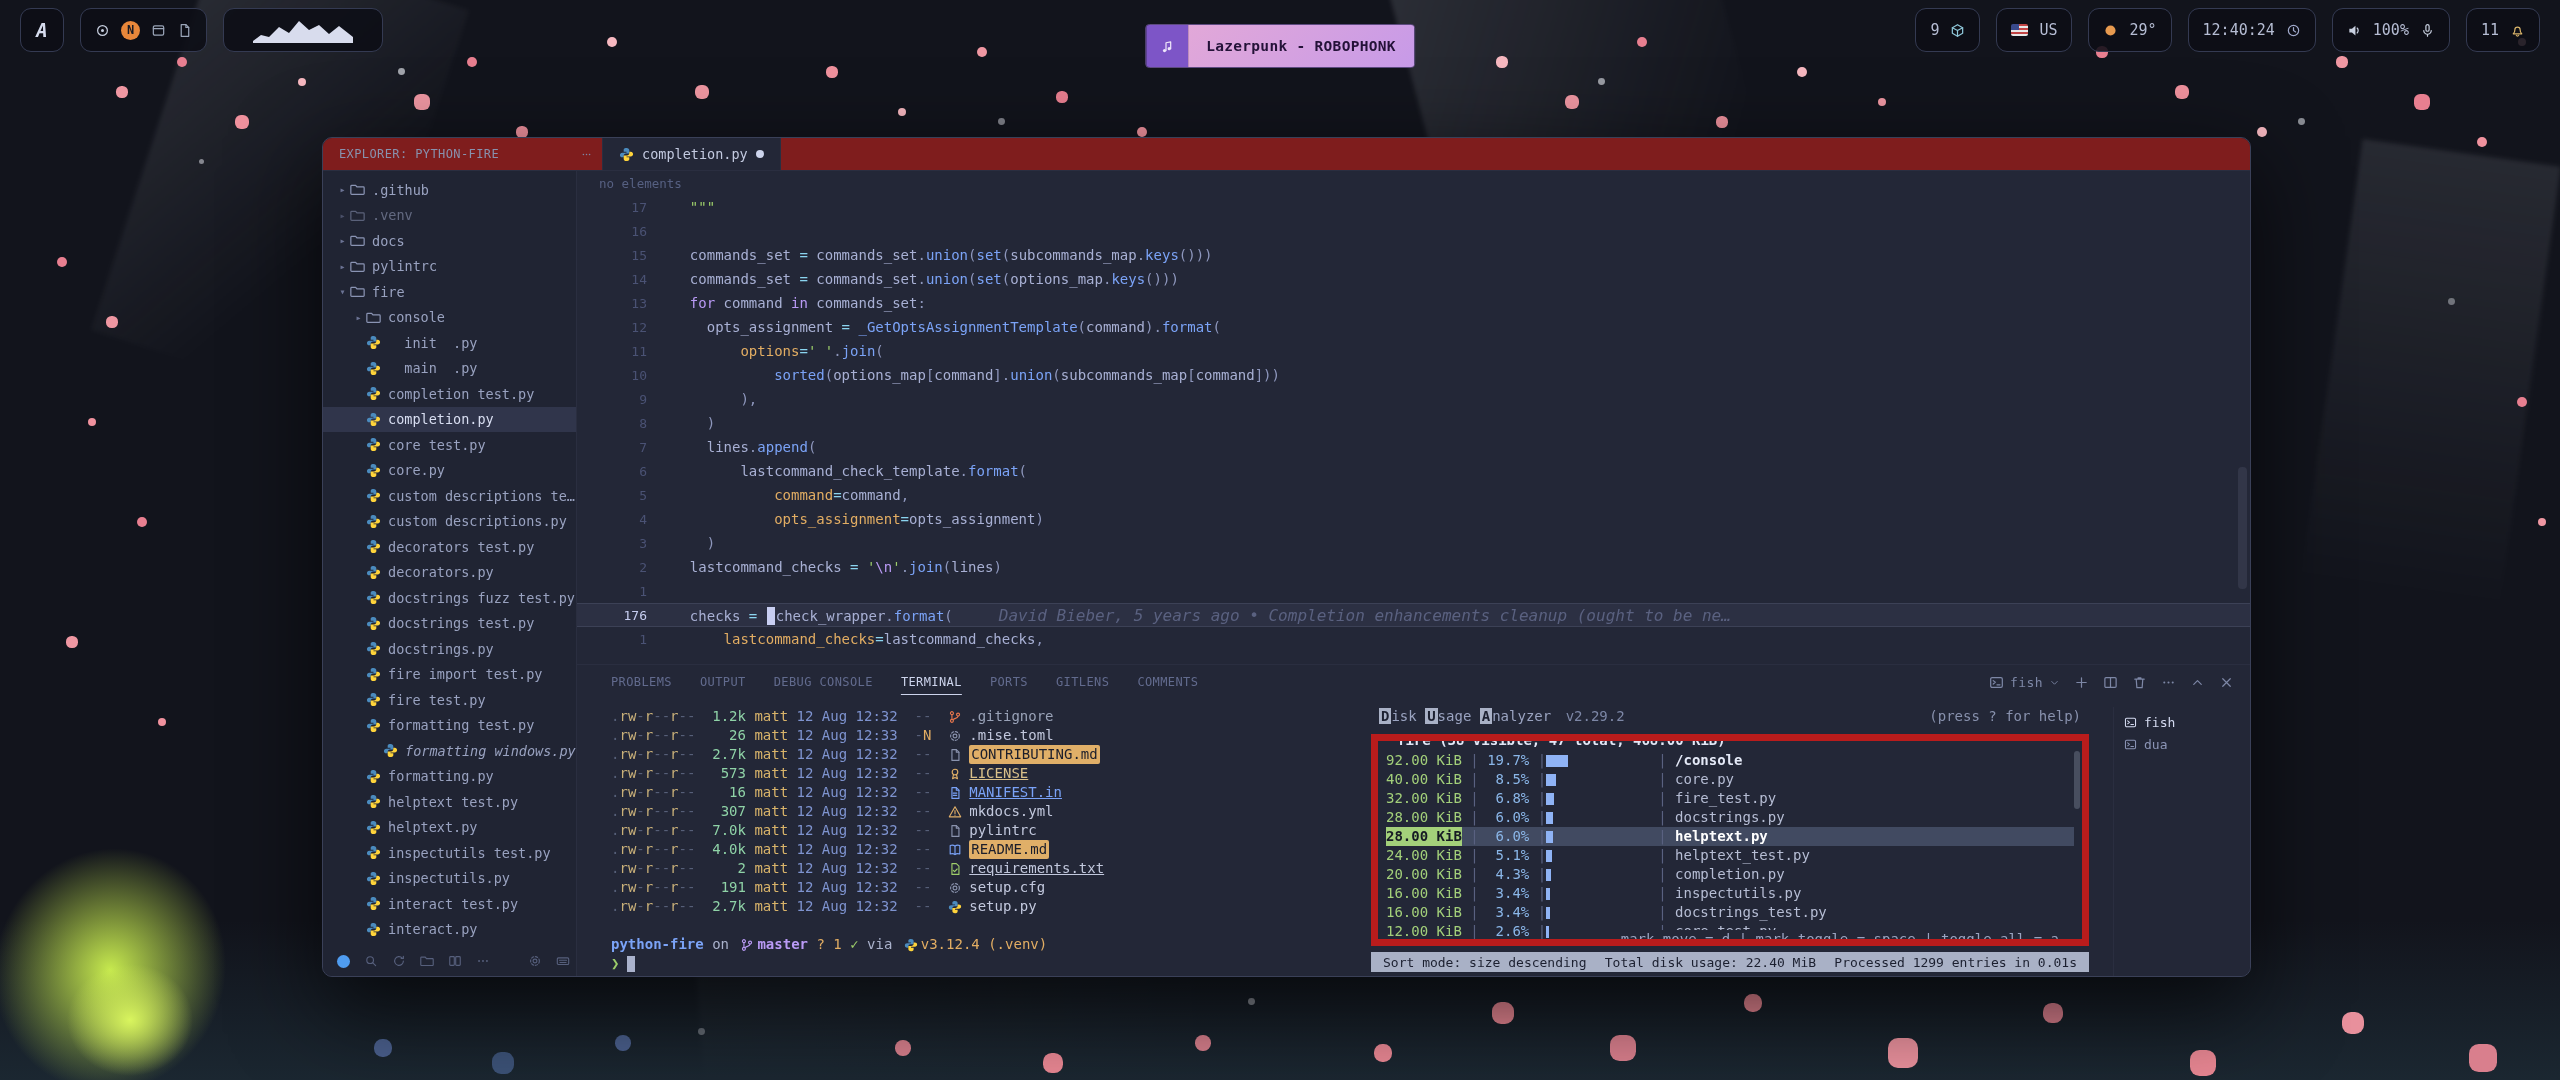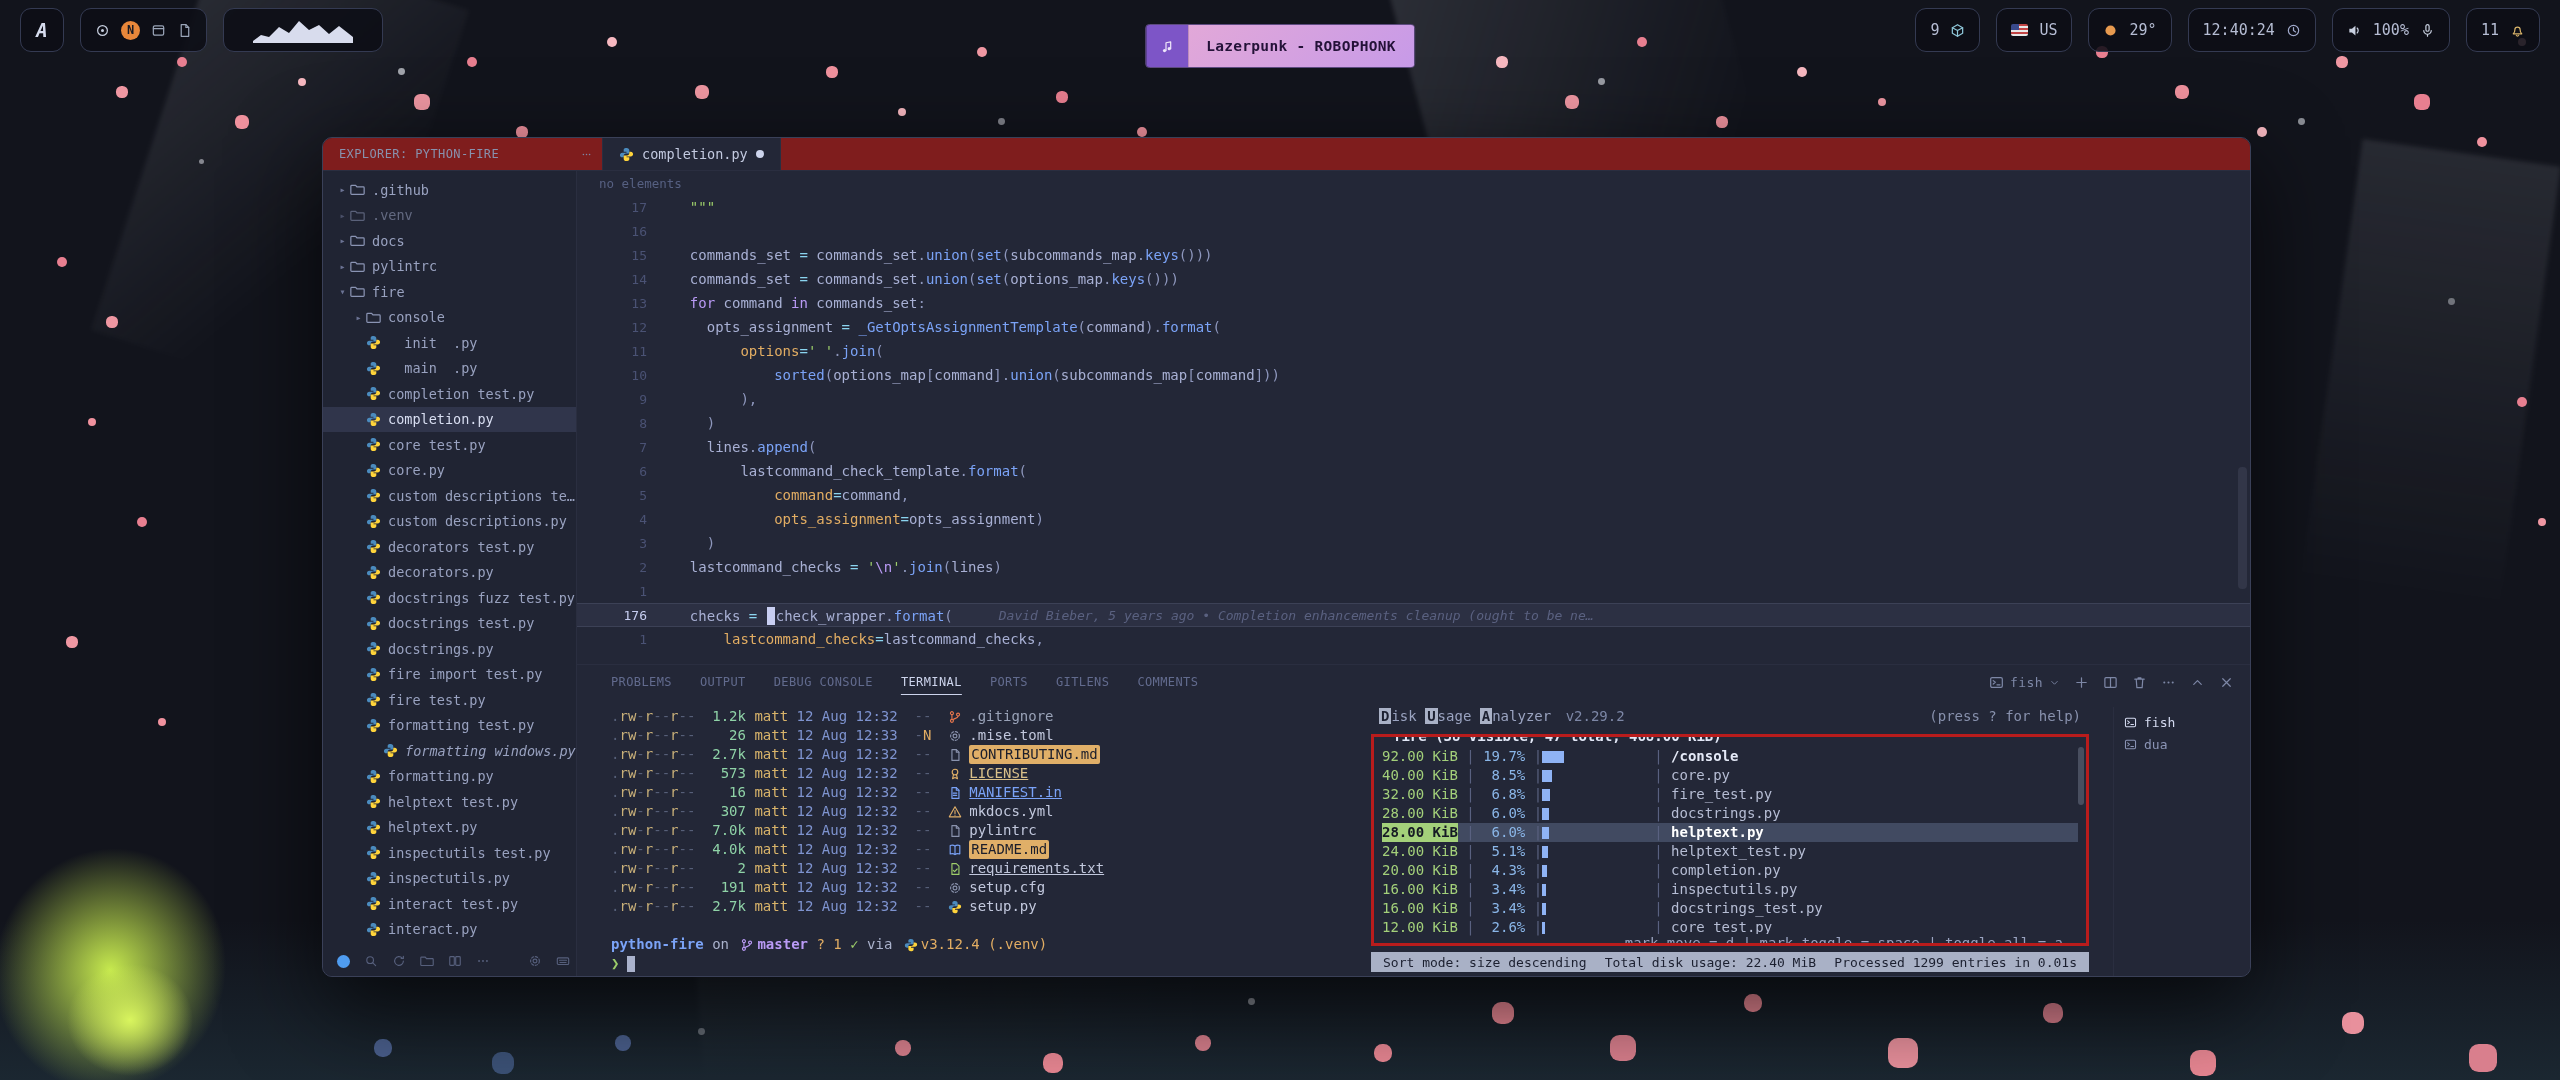--- a/index.html
+++ b/index.html
@@ -77,21 +77,21 @@
   .breadcrumb{height:24px;flex:none;display:flex;align-items:center;padding-left:22px;font-size:12.5px;color:#566082;}
   .editor{flex:1;position:relative;overflow:hidden;background:#232737;}
   .line{display:flex;align-items:center;height:24px;white-space:pre;font-size:14px;}
   .line.clip{margin-top:-12px;}
   .ln{width:70px;flex:none;text-align:right;padding-right:26px;color:#4a5274;font-size:13px;}
   .line.cur{background:rgba(150,162,214,.08);box-shadow:inset 0 1px 0 rgba(180,190,230,.12),inset 0 -1px 0 rgba(180,190,230,.12);}
   .line.cur .ln{color:#c6cdf0;}
   .c-pl{color:#a8b0d4}.c-kw{color:#b99af5}.c-fn{color:#7ba3f7}.c-str{color:#9ccd6a}
   .c-par{color:#e2ad63}.c-op{color:#8bd5f0}.c-pu{color:#8e97bd}.c-esc{color:#b99af5}
   .cursor{display:inline-block;width:8px;height:18px;background:#c8cef2;margin:0 1px -4px 1px;}
-  .blame{color:#5a6180;margin-left:46px;font-size:13px;font-style:italic;}
+  .blame{color:#5a6180;margin-left:46px;font-size:16px;font-style:italic;}
   .scrollthumb{position:absolute;right:3px;top:58%;width:9px;height:26%;background:rgba(140,150,180,.14);border-radius:4px;}
 
   
   .panel{height:311px;flex:none;border-top:1px solid #2a2e40;display:flex;flex-direction:column;background:#232737;}
   .panel-tabs{height:34px;flex:none;display:flex;align-items:center;gap:28px;padding:0 16px 0 34px;font-size:12px;letter-spacing:.4px;color:#626b8e;}
   .ptab{cursor:default;}
   .ptab.active{color:#cdd4ec;text-decoration:underline;text-underline-offset:8px;}
   .panel-actions{margin-left:auto;display:flex;align-items:center;gap:14px;color:#7d87a6;font-size:13px;}
   .chip{display:flex;align-items:center;gap:6px;}
   .panel-body{flex:1;display:flex;min-height:0;padding:8px 0 0 34px;}
@@ -111,21 +111,21 @@
   .cursorline{display:flex;align-items:center;height:19px;gap:8px;}
   .pchar{color:#9ccd6a;font-weight:bold;}
   .blockcur{width:8px;height:16px;background:#aab2cc;display:inline-block;}
 
   
   .dua-wrap{flex:1;min-width:0;display:flex;flex-direction:column;line-height:19px;font-size:14px;padding-right:14px;position:relative;}
   .dua-head{height:19px;flex:none;display:flex;justify-content:space-between;color:#9aa3c0;padding:0 8px;}
   .d-hot{background:#a9b1c6;color:#1c2030;padding:0 2px;font-weight:bold;}
   .d-ver{color:#7d87a6;margin-left:6px;}
   .dua-help{color:#8891ad;}
-  .dua-box{flex:1;border:3px solid #b91c1c;position:relative;margin:8px 0 6px 0;padding:10px 8px 4px 8px;overflow:hidden;}
+  .dua-box{flex:1;border:7px solid #b91c1c;position:relative;margin:8px 0 6px 0;padding:10px 8px 4px 8px;overflow:hidden;}
   .dua-box-title{position:absolute;top:-10px;left:12px;background:#232737;padding:0 7px;color:#e2e7f6;font-weight:bold;}
   .dua-keys{position:absolute;bottom:-10px;right:16px;background:#232737;padding:0 7px;color:#9aa3c0;}
   .drow{display:flex;align-items:center;height:19px;white-space:pre;cursor:default;}
   .d-size{color:#a3d07a}.d-sep{color:#596180}.d-pct{color:#8ab6e8}
   .d-bar{display:inline-block;width:112px;height:12px;position:relative;}
   .d-fill{position:absolute;left:0;top:0;bottom:0;background:#8fb3f5;}
   .d-name{color:#b6bdd4}.d-dir{color:#e4e9f7;font-weight:bold}
   .drow.dsel{background:#414a61;}
   .drow.dsel .d-size{background:#a3d07a;color:#161a24;font-weight:bold;}
   .drow.dsel .d-name{color:#ffffff;font-weight:bold;}

